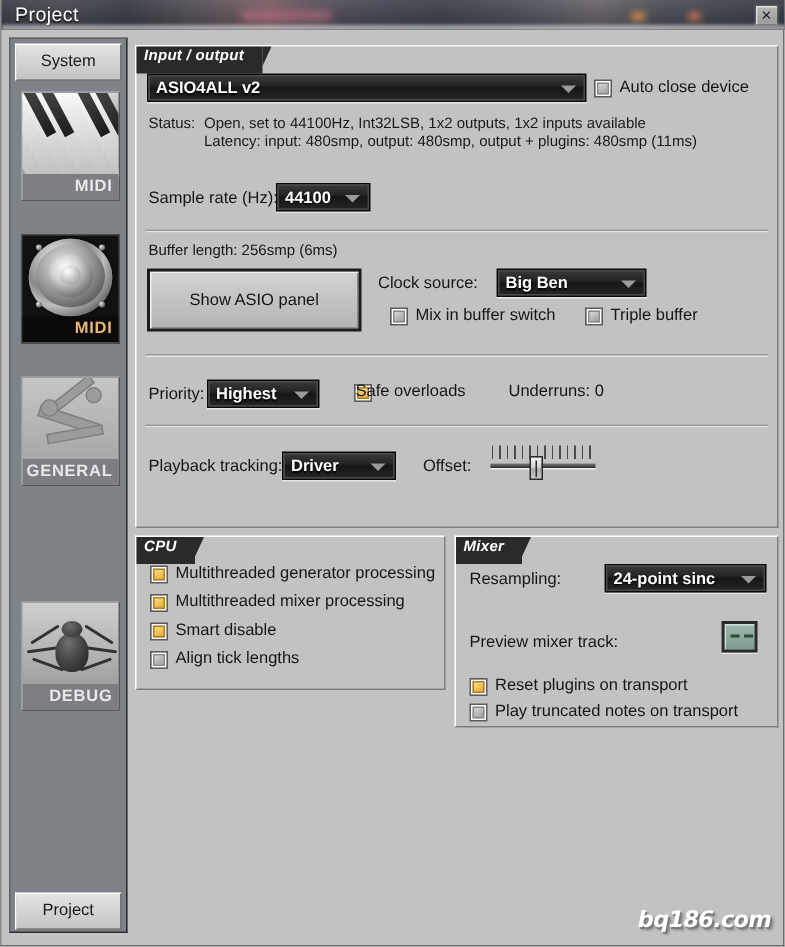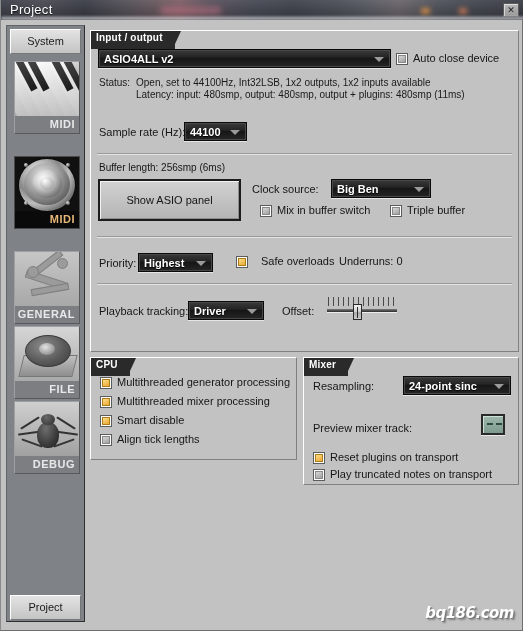--- a/index.html
+++ b/index.html
@@ -275,20 +275,21 @@
     position: absolute;
     left: 0px; top: 0px;
     height: 18px;
     background: #2a2a2a;
     color: #ffffff;
     font-size: 10px;
     font-weight: bold;
     line-height: 13px;
     padding: 0 12px 0 5px;
     letter-spacing: 0.2px;
+    font-style: italic;
   }
   .group-tab:after {
     content: "";
     position: absolute;
     right: -6px; top: 0;
     width: 0; height: 0;
     border-style: solid;
     border-width: 13px 6px 0 0;
     border-color: #2a2a2a transparent transparent transparent;
   }
@@ -492,29 +493,20 @@
         <div class="gen-bg"></div>
         <div class="gen-tool" style="left:14px; top:8px;  width:34px; height:5px;  transform:rotate(-38deg);"></div>
         <div class="gen-tool" style="left:10px; top:24px; width:40px; height:6px;  transform:rotate(18deg);"></div>
         <div class="gen-tool" style="left:16px; top:34px; width:36px; height:5px;  transform:rotate(-10deg);"></div>
         <div class="gen-tool" style="left:12px; top:14px; width:10px; height:10px; border-radius:50%;"></div>
         <div class="gen-tool" style="left:42px; top:6px;  width:9px;  height:9px;  border-radius:50%;"></div>
       </div>
       <div class="caption">GENERAL</div>
     </div>
 
-    <div class="icon-btn" id="side-file">
-      <div class="thumb">
-        <div class="file-bg"></div>
-        <div class="disk-body"></div>
-        <div class="disk-plate"></div>
-        <div class="disk-hub"></div>
-      </div>
-      <div class="caption">FILE</div>
-    </div>
 
     <div class="icon-btn" id="side-debug">
       <div class="thumb">
         <div class="bug-bg"></div>
         <div class="bug-leg" style="left:4px;  top:20px; width:22px; transform:rotate(-32deg);"></div>
         <div class="bug-leg" style="left:3px;  top:30px; width:24px; transform:rotate(-8deg);"></div>
         <div class="bug-leg" style="left:6px;  top:40px; width:22px; transform:rotate(20deg);"></div>
         <div class="bug-leg" style="left:40px; top:20px; width:22px; transform:rotate(32deg);"></div>
         <div class="bug-leg" style="left:39px; top:30px; width:24px; transform:rotate(8deg);"></div>
         <div class="bug-leg" style="left:38px; top:40px; width:22px; transform:rotate(-20deg);"></div>
@@ -578,21 +570,21 @@
 
       <div class="lbl" style="left:8px; top:226px;">Priority:</div>
       <div class="combo" style="left:47px; top:222px; width:75px; height:19px; line-height:19px;">
         <span class="cval">Highest</span>
         <span class="carrow"></span>
       </div>
 
       <div class="chk on" style="left:145px; top:225px;">
           <i></i>
         </div>
-      <div class="lbl" style="left:170px; top:224px;">Safe overloads</div>
+      <div class="lbl" style="left:146px; top:224px;">Safe overloads</div>
       <div class="lbl" style="left:248px; top:224px;">Underruns: 0</div>
 
       <div class="divider" style="left:6px; top:252px; width:415px;"></div>
 
       <div class="lbl" style="left:8px; top:274px;">Playback tracking:</div>
       <div class="combo" style="left:97px; top:270px; width:76px; height:19px; line-height:19px;">
         <span class="cval">Driver</span>
         <span class="carrow"></span>
       </div>
 

